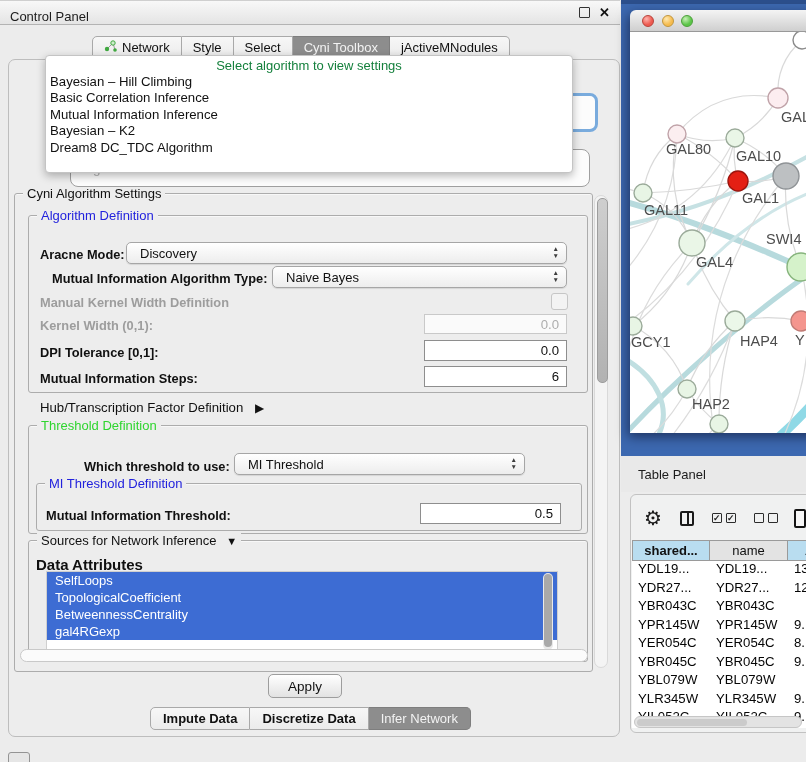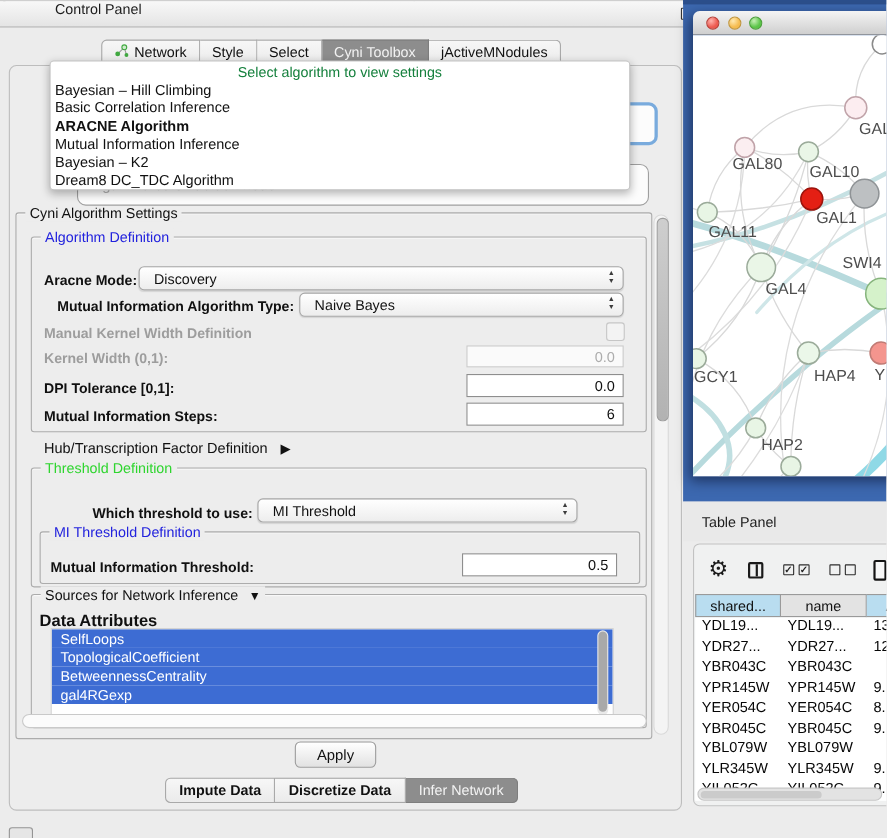--- a/index.html
+++ b/index.html
@@ -1,21 +1,21 @@
 <!DOCTYPE html>
 <html><head>
 <meta charset="utf-8">
 <style>
   html,body{margin:0;padding:0;background:#ececec;}
   #page{position:relative;width:806px;height:762px;background:#ececec;overflow:hidden;
         font-family:"Liberation Sans",sans-serif;color:#111;}
   
   #titlebar{position:absolute;left:0;top:8;width:620px;height:23px;
     background:linear-gradient(#f8f8f8,#e4e4e4);border-top:1px solid #cfcfcf;border-bottom:1px solid #b3b3b3;
-    display:flex;align-items:flex-start;padding-left:40px;}
+    display:flex;align-items:flex-end;}
   #titlebar .t{font-size:13px;color:#1c1c1c;margin-left:10px;}
   .wbtns{position:absolute;right:10px;top:0;height:23px;display:flex;align-items:center;gap:9px;}
   .float-ico{width:9px;height:9px;border:1.6px solid #333;border-radius:1px;display:inline-block;}
   .close-ico{font-size:13px;font-weight:bold;color:#111;line-height:1;}
   #top-tabs{position:absolute;left:92px;top:36px;height:23px;display:flex;}
   .tab{height:21px;border:1px solid #a9a9a9;border-left:none;background:linear-gradient(#f7f7f7,#ebebeb);
        display:flex;align-items:center;padding:0 11px;font-size:13px;gap:5px;}
   .tab:first-child{border-left:1px solid #a9a9a9;border-radius:5px 0 0 0;}
   .tab:last-child{border-radius:0 5px 0 0;}
   .tab.sel{background:#8d8d8d;color:#f3f3f3;border-color:#7e7e7e;text-align:center;}
@@ -161,21 +161,20 @@
   <div id="ghost-blue" class="ghost-combo"></div>
   <div id="ghost-gal" class="ghost-combo">
     <span>gal filtered.sif default node</span>
   </div>
 
   <div id="algo-menu">
     <div class="head">Select algorithm to view settings</div>
     <div id="menu-items">
         <div class="menu-item">Bayesian – Hill Climbing</div>
         <div class="menu-item">Basic Correlation Inference</div>
-        <div class="menu-item bold">ARACNE Algorithm</div>
         <div class="menu-item">Mutual Information Inference</div>
         <div class="menu-item">Bayesian – K2</div>
         <div class="menu-item">Dream8 DC_TDC Algorithm</div>
       </div>
   </div>
 
   <div class="grp" style="left:14px;top:193px;width:577px;height:477px;">
     <span class="legend">Cyni Algorithm Settings</span>
   </div>
 
@@ -356,21 +355,21 @@
         <span class="cb">✓</span>
       </span>
       <span class="cbpair">
         <span class="cb"></span>
         <span class="cb"></span>
       </span>
       <span class="docico"></span>
     </div>
   <div id="tbl">
     <div id="tbl-head">
-        <div class="th-cell hl" style="width: 78px;">shared...</div>
+        <div class="th-cell hl" style="width: 78px; font-weight: bold;">shared...</div>
         <div class="th-cell" style="width: 78px;">name</div>
         <div class="th-cell hl" style="width: 44px;">A</div>
       </div>
     <div id="tbl-body">
         <div class="tr">
           <span class="td0">YDL19...</span>
           <span class="td1">YDL19...</span>
           <span class="td2">13</span>
         </div>
         <div class="tr">

